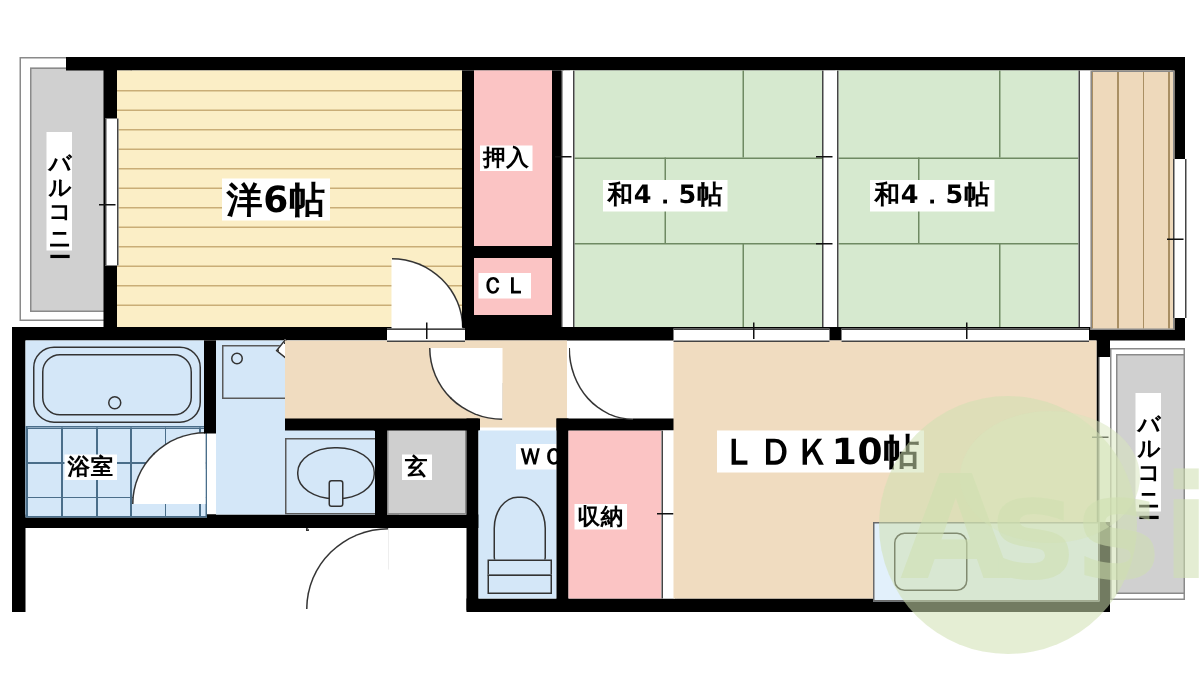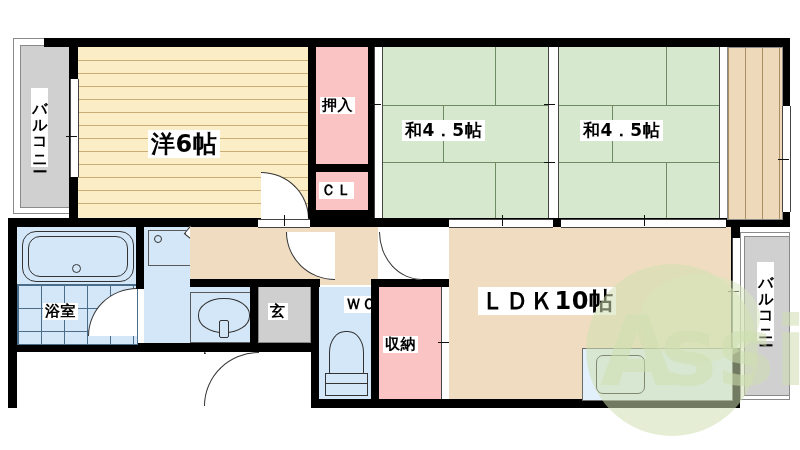--- a/index.html
+++ b/index.html
@@ -123,21 +123,21 @@
   <div class="ln-hw" style="left:78px;top:86px;width:230px;"></div>
   <div class="ln-hw" style="left:78px;top:99px;width:230px;"></div>
   <div class="ln-hw" style="left:78px;top:112px;width:230px;"></div>
   <div class="ln-hw" style="left:78px;top:125px;width:230px;"></div>
   <div class="ln-hw" style="left:78px;top:138px;width:230px;"></div>
   <div class="ln-hw" style="left:78px;top:151px;width:230px;"></div>
   <div class="ln-hw" style="left:78px;top:164px;width:230px;"></div>
   <div class="ln-hw" style="left:78px;top:177px;width:230px;"></div>
   <div class="ln-hw" style="left:78px;top:190px;width:230px;"></div>
   <div class="ln-hw" style="left:78px;top:203px;width:230px;"></div>
-  <div class="lab lab-h" style="left:148px;top:119px;margin-top:11px;">洋6帖</div>
+  <div class="lab lab-h" style="left:148px;top:119px;">洋6帖</div>
 
   <div class="slide-v" style="left:70px;top:79px;width:7px;height:98px;"></div>
   <div class="tickv" style="left:66px;top:136px;"></div>
 
   <div class="arc arc-tr" style="left:261px;top:172px;width:47px;height:46px;border-left:none;border-bottom:none;"></div>
 
   <div class="b f-wall" style="left:308px;top:47px;width:8px;height:171px;"></div>
   <div class="b f-closet" style="left:316px;top:47px;width:52px;height:117px;"></div>
   <div class="lab lab-s" style="left:320px;top:97px;">押入</div>
   <div class="b f-wall" style="left:308px;top:164px;width:68px;height:8px;"></div>

